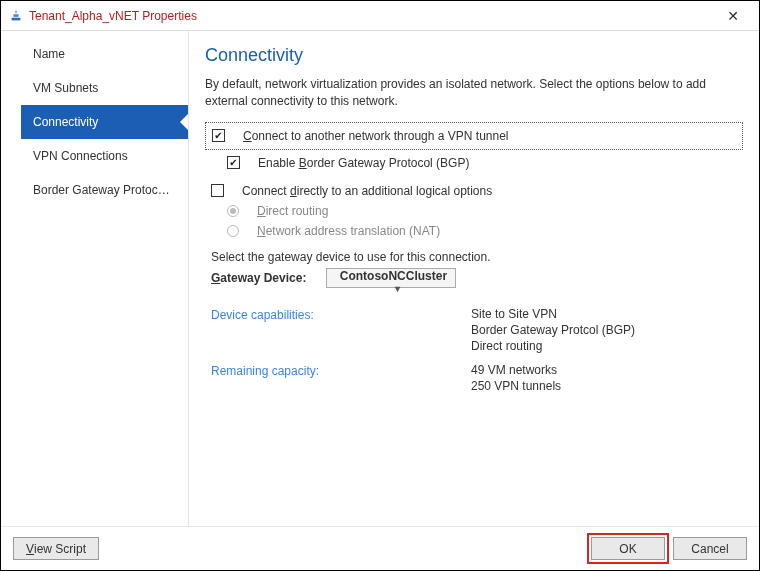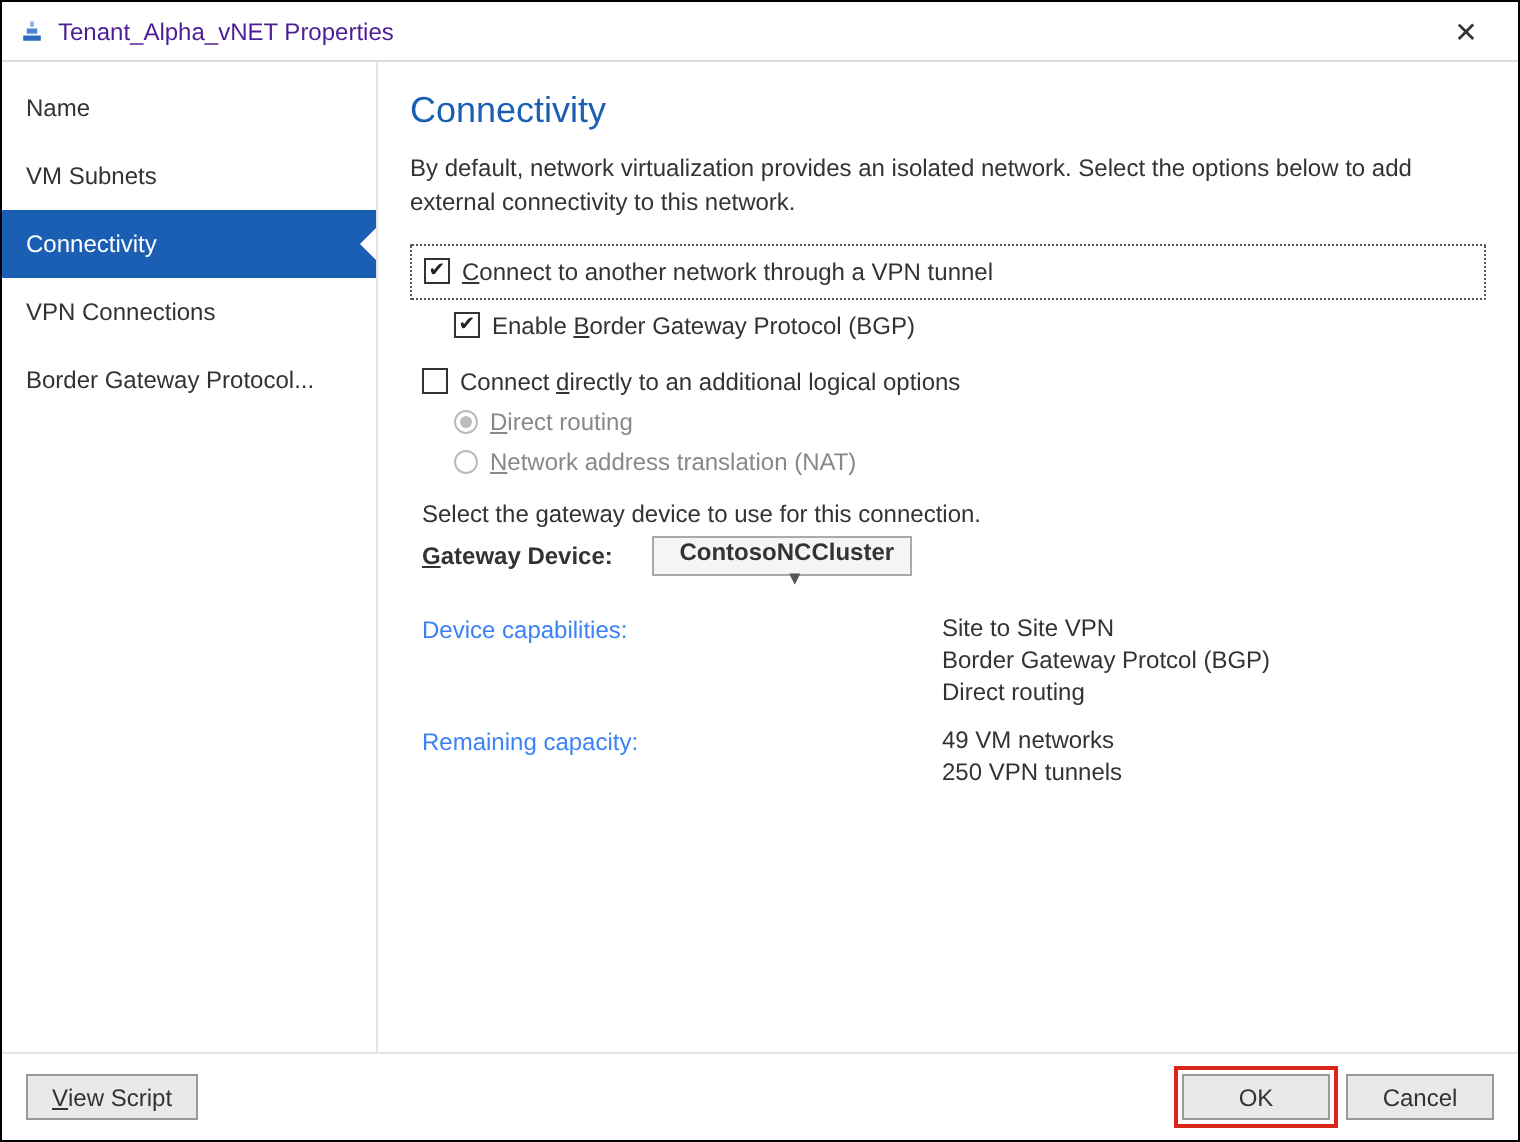--- a/index.html
+++ b/index.html
@@ -23,21 +23,21 @@
   }
   .titlebar .icon { 
     width: 14px; 
     height: 14px; 
     margin-right: 6px; 
     display:inline-flex;
     align-items:center;
     justify-content:center;
   }
   .titlebar .icon svg { width:14px; height:14px; }
-  .titlebar .title { flex: 1; font-size: 12px; color:#4c1d95; }
+  .titlebar .title { flex: 1; font-size: 12px; color:#b91c1c; }
   .titlebar .close { 
     width: 36px; 
     text-align: center; 
     font-size: 14px; 
     color:#333;
     cursor: default;
   }
   .body {
     display: flex;
     height: 495px;
@@ -50,20 +50,21 @@
   }
   .sidebar-item {
     position: relative;
     padding: 10px 12px;
     font-size: 12px;
     color: #333;
     cursor: default;
     white-space: nowrap;
     overflow: hidden;
     text-overflow: ellipsis;
+    margin-left: 20px;
   }
   .sidebar-item.selected {
     background: #1b5fb4;
     color: #fff;
   }
   .sidebar-item.selected::after {
     content: "";
     position: absolute;
     right: -1px;
     top: 50%;
@@ -93,21 +94,21 @@
   .group {
     padding: 4px 6px;
   }
   .group.focus-rect {
     border: 1px dotted #555;
     border-radius:1px;
   }
   .chk-row {
     display: flex;
     align-items: center;
-    gap: 6px;
+    gap: 18px;
     padding: 2px 0;
   }
   .chk {
     width: 13px;
     height: 13px;
     border: 1px solid #333;
     display: inline-flex;
     align-items: center;
     justify-content: center;
     font-size: 10px;

